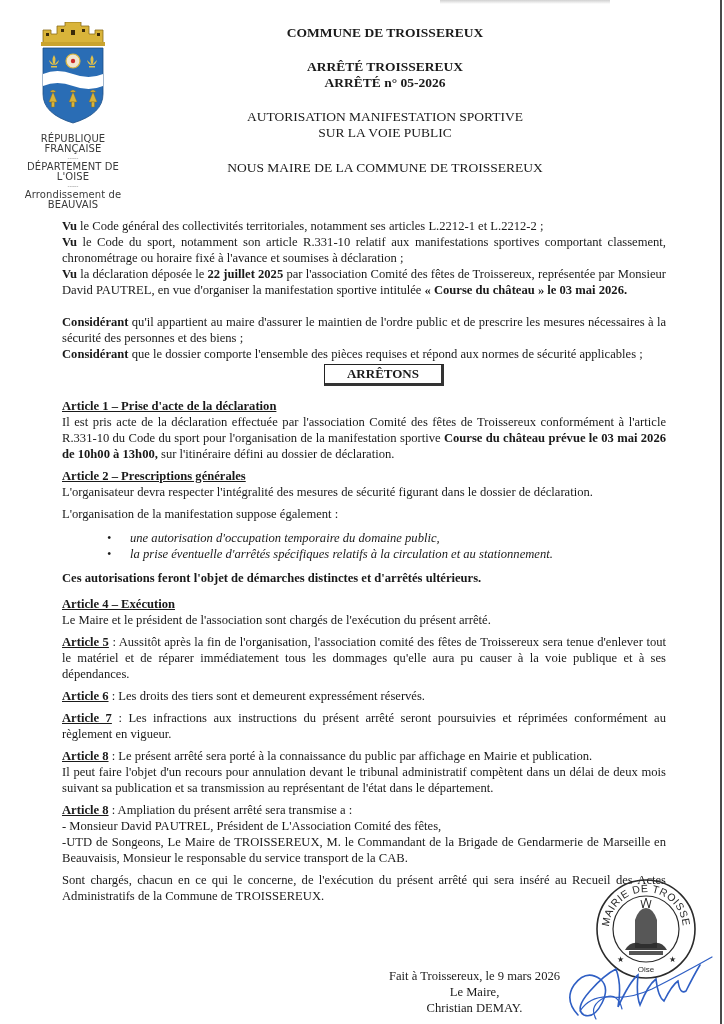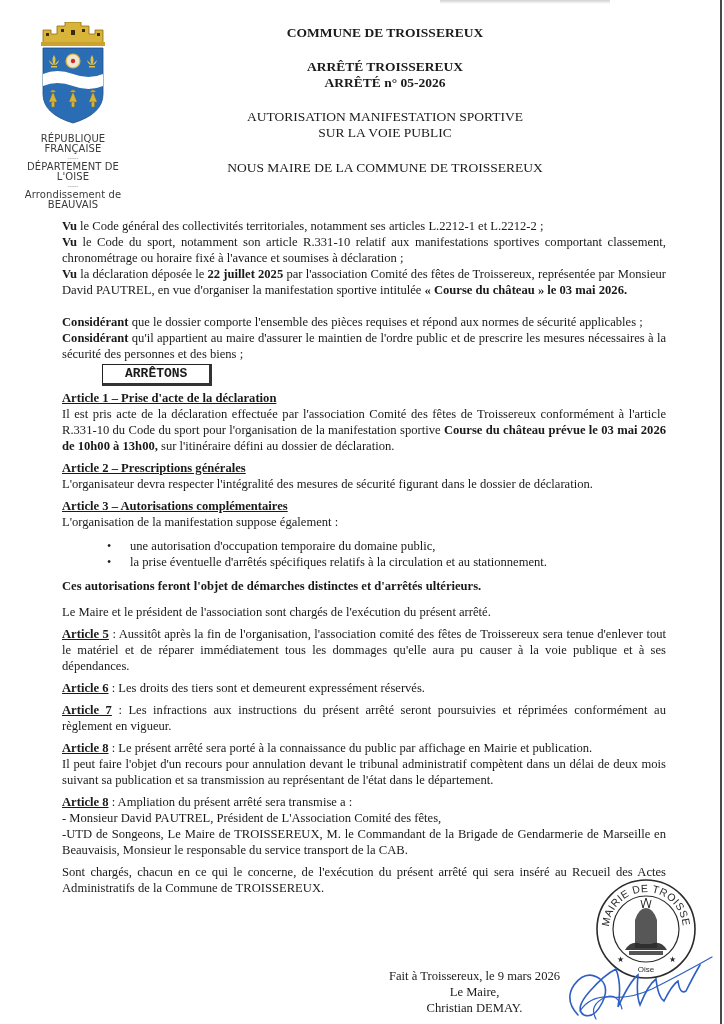--- a/index.html
+++ b/index.html
@@ -30,28 +30,28 @@
   .body {
     position: absolute; left: 62px; top: 218px; width: 604px;
     font-size: 12.6px; line-height: 16px; text-align: justify;
   }
   .para { margin: 0; }
   .gap-s { height: 6px; }
   .gap-m { height: 10px; }
   .gap-l { height: 16px; }
   .u { text-decoration: underline; font-weight: bold; }
   b { font-weight: bold; }
-  .arretons-wrap { text-align: left; margin-top: 2px; margin-bottom: 4px; font-family: Liberation Mono, monospace; }
+  .arretons-wrap { text-align: center; margin-top: 2px; margin-bottom: 12px; }
   .arretons {
     display: inline-block; padding: 1px 22px 1px 22px;
     border: 1px solid #222; border-right: 3px solid #333; border-bottom: 3px solid #333;
     font-weight: bold; font-size: 13px; line-height: 16px; margin-left: 40px;
   }
   ul.bullets { margin: 8px 0 8px 0; padding: 0 0 0 68px; list-style: none; }
-  ul.bullets li { position: relative; line-height: 16px; }
+  ul.bullets li { position: relative; line-height: 16px; font-style: italic; }
   ul.bullets li::before {
     content: "\2022"; position: absolute; left: -23px; top: 0; font-size: 12px;
   }
   .sign {
     position: absolute; left: 389px; top: 968px; font-size: 12.6px; line-height: 16px; text-align: center;
   }
   .stamp { position: absolute; left: 595px; top: 878px; width: 102px; height: 102px; }
   .signature { position: absolute; left: 560px; top: 945px; width: 160px; height: 80px; }
 </style>
 </head>
@@ -109,44 +109,44 @@
 <div class="hdr hdr-normal" style="top:160px">NOUS MAIRE DE LA COMMUNE DE TROISSEREUX</div>
 
 <div class="body">
 
   <p class="para"><b>Vu</b><span> le Code général des collectivités territoriales, notamment ses articles L.2212-1 et L.2212-2 ;</span></p>
   <p class="para"><b>Vu</b><span> le Code du sport, notamment son article R.331-10 relatif aux manifestations sportives comportant classement, chronométrage ou horaire fixé à l'avance et soumises à déclaration ;</span></p>
   <p class="para"><b>Vu</b><span> la déclaration déposée le </span><b>22 juillet 2025</b><span> par l'association Comité des fêtes de Troissereux, représentée par Monsieur David PAUTREL, en vue d'organiser la manifestation sportive intitulée </span><b>« Course du château » le 03 mai 2026.</b></p>
 
   <div class="gap-l"></div>
 
+  <p class="para"><b>Considérant</b><span> qu'il appartient au maire d'assurer le maintien de l'ordre public et de prescrire les mesures nécessaires à la sécurité des personnes et des biens ;</span></p>
   <p class="para"><b>Considérant</b><span> que le dossier comporte l'ensemble des pièces requises et répond aux normes de sécurité applicables ;</span></p>
-  <p class="para"><b>Considérant</b><span> qu'il appartient au maire d'assurer le maintien de l'ordre public et de prescrire les mesures nécessaires à la sécurité des personnes et des biens ;</span></p>
 
   <div class="arretons-wrap">
     <span class="arretons">ARRÊTONS</span>
   </div>
 
   <p class="para"><span class="u">Article 1 – Prise d'acte de la déclaration</span></p>
   <p class="para"><span>Il est pris acte de la déclaration effectuée par l'association Comité des fêtes de Troissereux conformément à l'article R.331-10 du Code du sport pour l'organisation de la manifestation sportive </span><b>Course du château prévue le 03 mai 2026 de 10h00 à 13h00,</b><span> sur l'itinéraire défini au dossier de déclaration.</span></p>
 
   <div class="gap-s"></div>
   <p class="para"><span class="u">Article 2 – Prescriptions générales</span></p>
   <p class="para">L'organisateur devra respecter l'intégralité des mesures de sécurité figurant dans le dossier de déclaration.</p>
 
   <div class="gap-s"></div>
-  <p class="para"><span class="u">Article 3 – Autorisations complémentaires</span></p>
   <p class="para">L'organisation de la manifestation suppose également :</p>
   <ul class="bullets">
     <li>une autorisation d'occupation temporaire du domaine public,</li>
     <li>la prise éventuelle d'arrêtés spécifiques relatifs à la circulation et au stationnement.</li>
   </ul>
   <p class="para"><b>Ces autorisations feront l'objet de démarches distinctes et d'arrêtés ultérieurs.</b></p>
 
   <div class="gap-m"></div>
+  <p class="para"><span class="u">Article 4 – Exécution</span></p>
   <p class="para">Le Maire et le président de l'association sont chargés de l'exécution du présent arrêté.</p>
 
   <div class="gap-s"></div>
   <p class="para"><span class="u">Article 5</span><span> : Aussitôt après la fin de l'organisation, l'association comité des fêtes de Troissereux sera tenue d'enlever tout le matériel et de réparer immédiatement tous les dommages qu'elle aura pu causer à la voie publique et à ses dépendances.</span></p>
 
   <div class="gap-s"></div>
   <p class="para"><span class="u">Article 6</span><span> : Les droits des tiers sont et demeurent expressément réservés.</span></p>
 
   <div class="gap-s"></div>
   <p class="para"><span class="u">Article 7</span><span> : Les infractions aux instructions du présent arrêté seront poursuivies et réprimées conformément au règlement en vigueur.</span></p>

